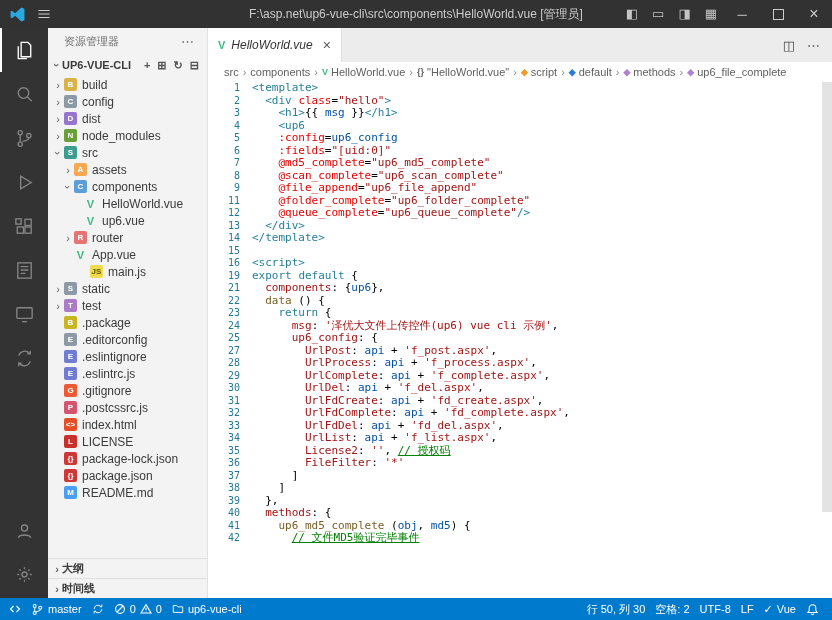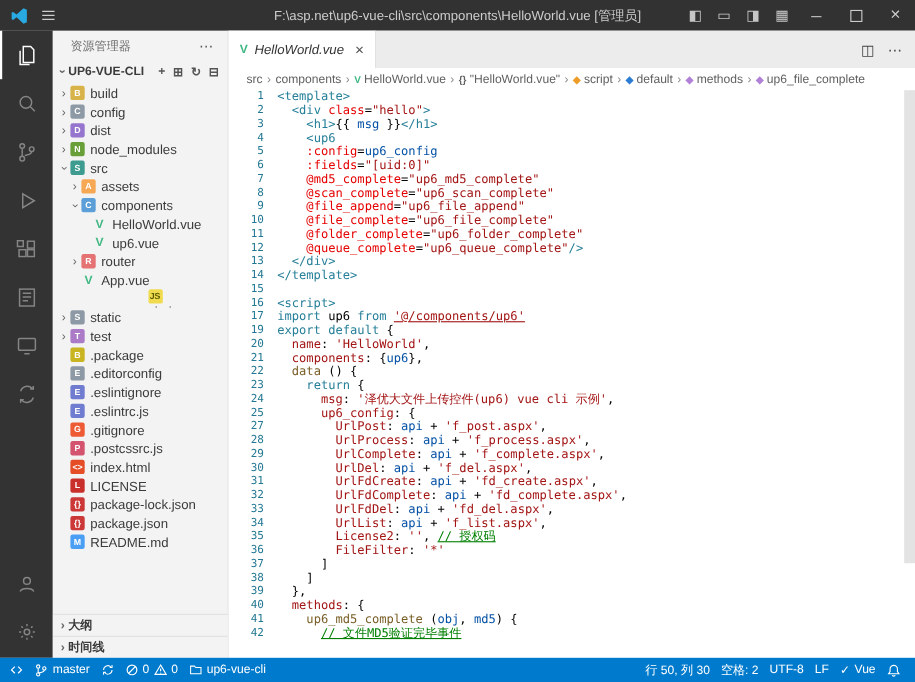--- a/index.html
+++ b/index.html
@@ -245,21 +245,21 @@
         <div class="tree-row" style="padding-left: 15px;">
           <span class="chev">›</span>
           <span class="ficon" style="background: rgb(229, 115, 115); color: rgb(255, 255, 255);">R</span>
           <span class="tlabel">router</span>
         </div>
         <div class="tree-row" style="padding-left: 15px;">
           <span class="chev"></span>
           <span class="ficon bare" style="color: rgb(65, 184, 131);">V</span>
           <span class="tlabel">App.vue</span>
         </div>
-        <div class="tree-row" style="padding-left: 31px; flex-direction: column;">
+        <div class="tree-row" style="padding-left: 31px;">
           <span class="chev"></span>
           <span class="ficon" style="background: rgb(240, 219, 79); color: rgb(91, 91, 0);">JS</span>
           <span class="tlabel">main.js</span>
         </div>
         <div class="tree-row" style="padding-left: 5px;">
           <span class="chev">›</span>
           <span class="ficon" style="background: rgb(141, 154, 165); color: rgb(255, 255, 255);">S</span>
           <span class="tlabel">static</span>
         </div>
         <div class="tree-row" style="padding-left: 5px;">
@@ -389,30 +389,27 @@
     <div class="code" id="code-lines">
         <div class="code-line"><span class="ln">1</span><span class="lc"><span class="tk-tag">&lt;template&gt;</span></span></div>
         <div class="code-line"><span class="ln">2</span><span class="lc"><span class="tk-pln">  </span><span class="tk-tag">&lt;div </span><span class="tk-attr">class</span><span class="tk-pln">=</span><span class="tk-str">"hello"</span><span class="tk-tag">&gt;</span></span></div>
         <div class="code-line"><span class="ln">3</span><span class="lc"><span class="tk-pln">    </span><span class="tk-tag">&lt;h1&gt;</span><span class="tk-pln">{{ </span><span class="tk-var">msg</span><span class="tk-pln"> }}</span><span class="tk-tag">&lt;/h1&gt;</span></span></div>
         <div class="code-line"><span class="ln">4</span><span class="lc"><span class="tk-pln">    </span><span class="tk-tag">&lt;up6</span></span></div>
         <div class="code-line"><span class="ln">5</span><span class="lc"><span class="tk-pln">    </span><span class="tk-attr">:config</span><span class="tk-pln">=</span><span class="tk-var">up6_config</span></span></div>
         <div class="code-line"><span class="ln">6</span><span class="lc"><span class="tk-pln">    </span><span class="tk-attr">:fields</span><span class="tk-pln">=</span><span class="tk-str">"[uid:0]"</span></span></div>
         <div class="code-line"><span class="ln">7</span><span class="lc"><span class="tk-pln">    </span><span class="tk-attr">@md5_complete</span><span class="tk-pln">=</span><span class="tk-str">"up6_md5_complete"</span></span></div>
         <div class="code-line"><span class="ln">8</span><span class="lc"><span class="tk-pln">    </span><span class="tk-attr">@scan_complete</span><span class="tk-pln">=</span><span class="tk-str">"up6_scan_complete"</span></span></div>
         <div class="code-line"><span class="ln">9</span><span class="lc"><span class="tk-pln">    </span><span class="tk-attr">@file_append</span><span class="tk-pln">=</span><span class="tk-str">"up6_file_append"</span></span></div>
-        <div class="code-line"><span class="ln">10</span><span class="lc"><span class="tk-pln">    </span><span class="tk-attr">@file_complete</span><span class="tk-pln">=</span><span class="tk-str">"up6_file_complete"</span></span></div>
         <div class="code-line"><span class="ln">11</span><span class="lc"><span class="tk-pln">    </span><span class="tk-attr">@folder_complete</span><span class="tk-pln">=</span><span class="tk-str">"up6_folder_complete"</span></span></div>
         <div class="code-line"><span class="ln">12</span><span class="lc"><span class="tk-pln">    </span><span class="tk-attr">@queue_complete</span><span class="tk-pln">=</span><span class="tk-str">"up6_queue_complete"</span><span class="tk-tag">/&gt;</span></span></div>
         <div class="code-line"><span class="ln">13</span><span class="lc"><span class="tk-pln">  </span><span class="tk-tag">&lt;/div&gt;</span></span></div>
         <div class="code-line"><span class="ln">14</span><span class="lc"><span class="tk-tag">&lt;/template&gt;</span></span></div>
         <div class="code-line"><span class="ln">15</span><span class="lc"></span></div>
         <div class="code-line"><span class="ln">16</span><span class="lc"><span class="tk-tag">&lt;script&gt;</span></span></div>
-        <div class="code-line"><span class="ln">17</span><span class="lc"><span class="tk-kw">import</span><span class="tk-pln"> up6 </span><span class="tk-kw">from</span><span class="tk-pln"> </span><span class="tk-str tk-lnk">'@/components/up6'</span></span></div>
         <div class="code-line"><span class="ln">19</span><span class="lc"><span class="tk-kw">export</span><span class="tk-pln"> </span><span class="tk-kw">default</span><span class="tk-pln"> {</span></span></div>
-        <div class="code-line"><span class="ln">20</span><span class="lc"><span class="tk-pln">  </span><span class="tk-key">name</span><span class="tk-pln">: </span><span class="tk-str">'HelloWorld'</span><span class="tk-pln">,</span></span></div>
         <div class="code-line"><span class="ln">21</span><span class="lc"><span class="tk-pln">  </span><span class="tk-key">components</span><span class="tk-pln">: {</span><span class="tk-var">up6</span><span class="tk-pln">},</span></span></div>
         <div class="code-line"><span class="ln">22</span><span class="lc"><span class="tk-pln">  </span><span class="tk-fn">data</span><span class="tk-pln"> () {</span></span></div>
         <div class="code-line"><span class="ln">23</span><span class="lc"><span class="tk-pln">    </span><span class="tk-kw">return</span><span class="tk-pln"> {</span></span></div>
         <div class="code-line"><span class="ln">24</span><span class="lc"><span class="tk-pln">      </span><span class="tk-key">msg</span><span class="tk-pln">: </span><span class="tk-str">'泽优大文件上传控件(up6) vue cli 示例'</span><span class="tk-pln">,</span></span></div>
         <div class="code-line"><span class="ln">25</span><span class="lc"><span class="tk-pln">      </span><span class="tk-key">up6_config</span><span class="tk-pln">: {</span></span></div>
         <div class="code-line"><span class="ln">27</span><span class="lc"><span class="tk-pln">        </span><span class="tk-key">UrlPost</span><span class="tk-pln">: </span><span class="tk-var">api</span><span class="tk-pln"> + </span><span class="tk-str">'f_post.aspx'</span><span class="tk-pln">,</span></span></div>
         <div class="code-line"><span class="ln">28</span><span class="lc"><span class="tk-pln">        </span><span class="tk-key">UrlProcess</span><span class="tk-pln">: </span><span class="tk-var">api</span><span class="tk-pln"> + </span><span class="tk-str">'f_process.aspx'</span><span class="tk-pln">,</span></span></div>
         <div class="code-line"><span class="ln">29</span><span class="lc"><span class="tk-pln">        </span><span class="tk-key">UrlComplete</span><span class="tk-pln">: </span><span class="tk-var">api</span><span class="tk-pln"> + </span><span class="tk-str">'f_complete.aspx'</span><span class="tk-pln">,</span></span></div>
         <div class="code-line"><span class="ln">30</span><span class="lc"><span class="tk-pln">        </span><span class="tk-key">UrlDel</span><span class="tk-pln">: </span><span class="tk-var">api</span><span class="tk-pln"> + </span><span class="tk-str">'f_del.aspx'</span><span class="tk-pln">,</span></span></div>
         <div class="code-line"><span class="ln">31</span><span class="lc"><span class="tk-pln">        </span><span class="tk-key">UrlFdCreate</span><span class="tk-pln">: </span><span class="tk-var">api</span><span class="tk-pln"> + </span><span class="tk-str">'fd_create.aspx'</span><span class="tk-pln">,</span></span></div>

